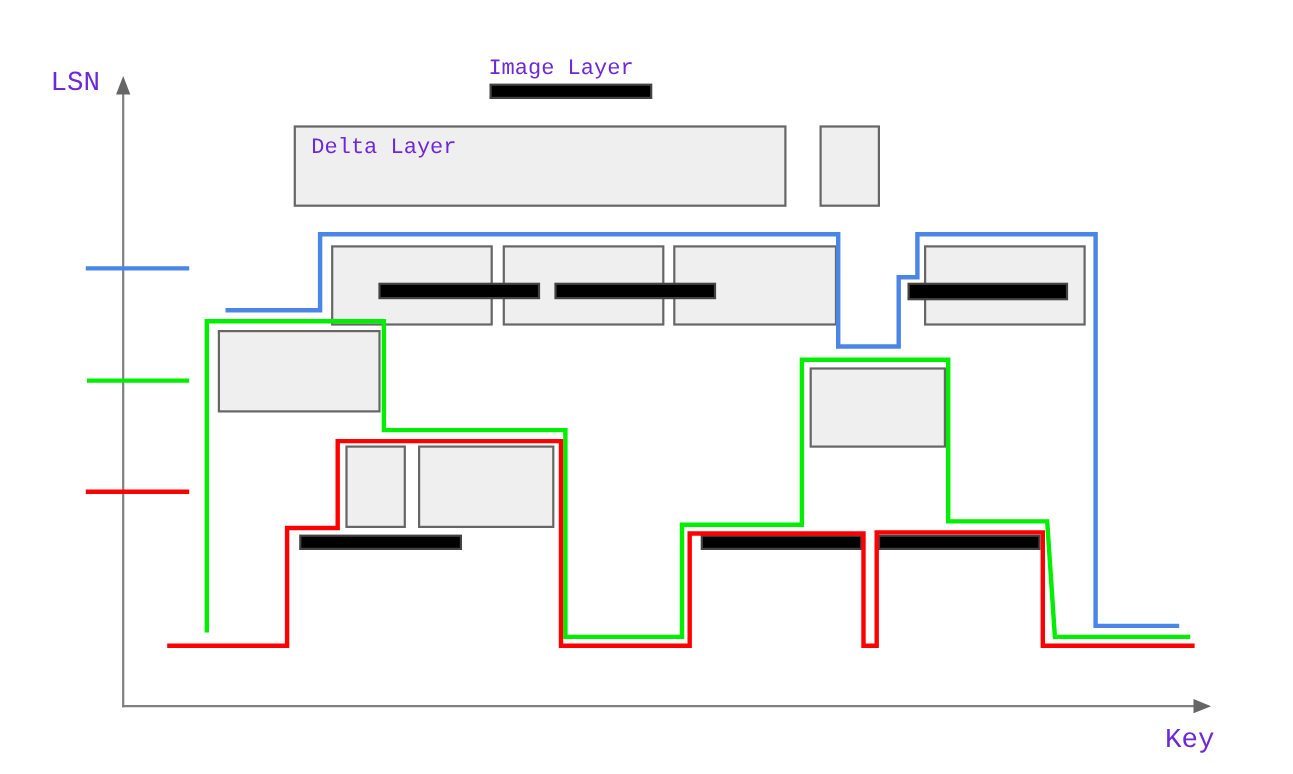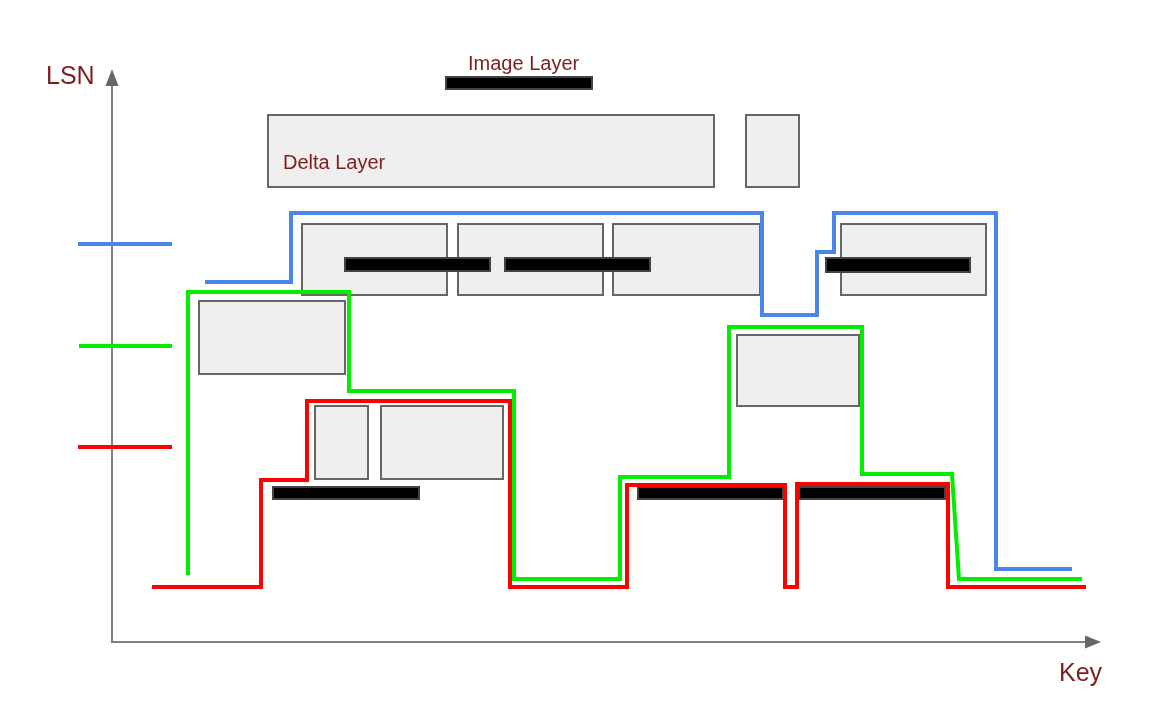--- a/index.html
+++ b/index.html
@@ -15,28 +15,29 @@
     background: #ffffff;
     overflow: hidden;
   }
   #diagram {
     position: absolute;
     left: 0;
     top: 0;
   }
   .label {
     position: absolute;
-    color: #7f1d1d;
+    color: #6d28d9;
     white-space: nowrap;
     line-height: 1.1;
+    font-family: Liberation Mono, monospace;
   }
   .label-lsn    { left: 46px;  top: 62px;  font-size: 25px; }
   .label-key    { left: 1059px; top: 659px; font-size: 25px; text-align: center; }
-  .label-image  { left: 468px; top: 52px;  font-size: 20px; }
-  .label-delta  { left: 283px; top: 124px; font-size: 20px; margin-top: 27px; }
+  .label-image  { left: 444px; top: 52px;  font-size: 20px; }
+  .label-delta  { left: 283px; top: 124px; font-size: 20px; }
 </style>
 </head>
 <body>
 
 <div id="stage">
   <svg id="diagram" width="1175" height="704" viewBox="0 0 1175 704">
       <line x1="112" y1="643" x2="112" y2="84" stroke="#808080" stroke-width="2"></line>
       <polygon points="112,69 105.5,86 118.5,86" fill="#666666"></polygon>
       <line x1="111" y1="642" x2="1087" y2="642" stroke="#808080" stroke-width="2"></line>
       <polygon points="1101,642 1085,635.5 1085,648.5" fill="#666666"></polygon>

